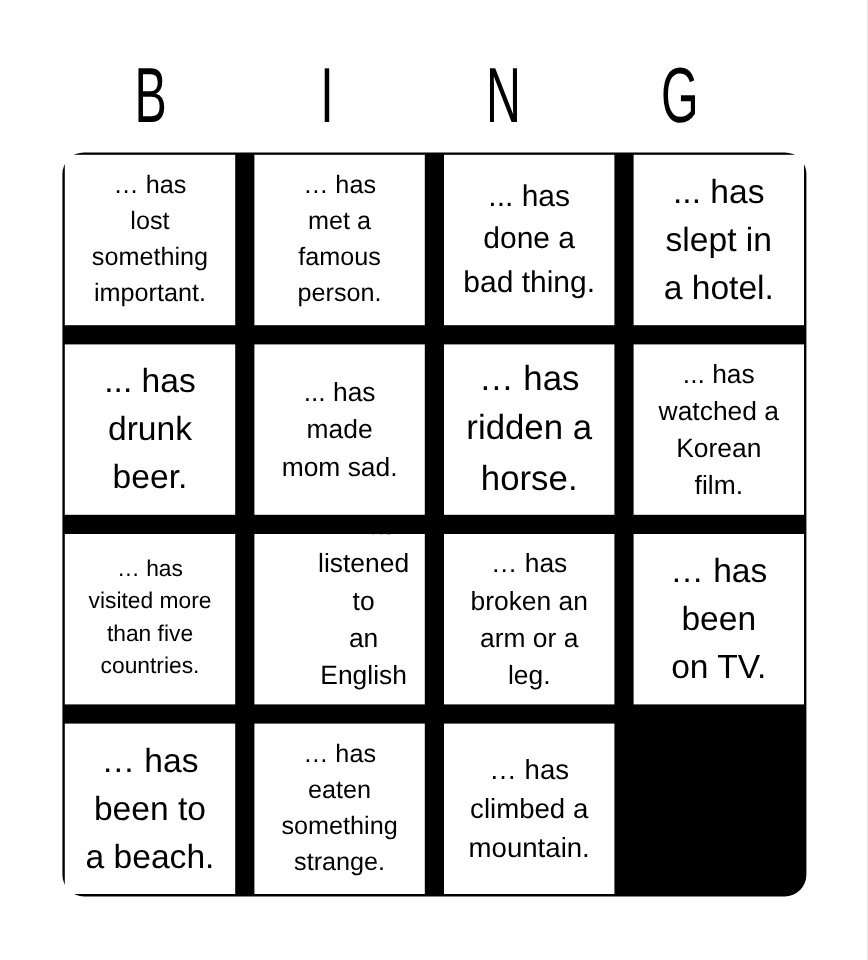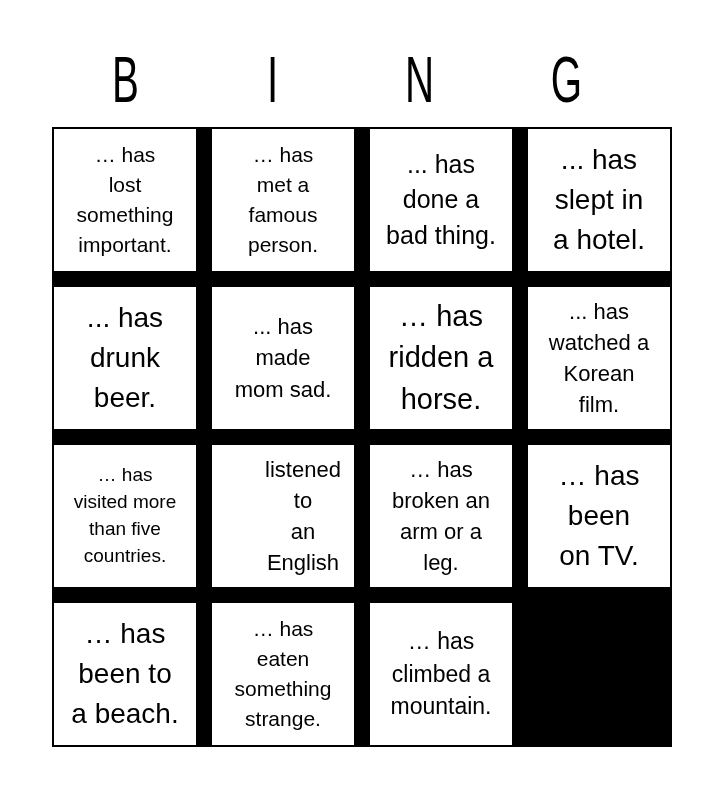--- a/index.html
+++ b/index.html
@@ -43,20 +43,21 @@
     top: 127px;
     width: 620px;
     height: 620px;
     box-sizing: border-box;
     background: #000000;
     display: grid;
     grid-template-columns: repeat(4, 1fr);
     grid-template-rows: repeat(4, 1fr);
     gap: 16px;
     padding: 2px;
+    border-radius: 18px;
   }
   .cell {
     background: #ffffff;
     display: flex;
     align-items: center;
     justify-content: center;
     text-align: center;
     padding: 2px;
     overflow: hidden;
   }

